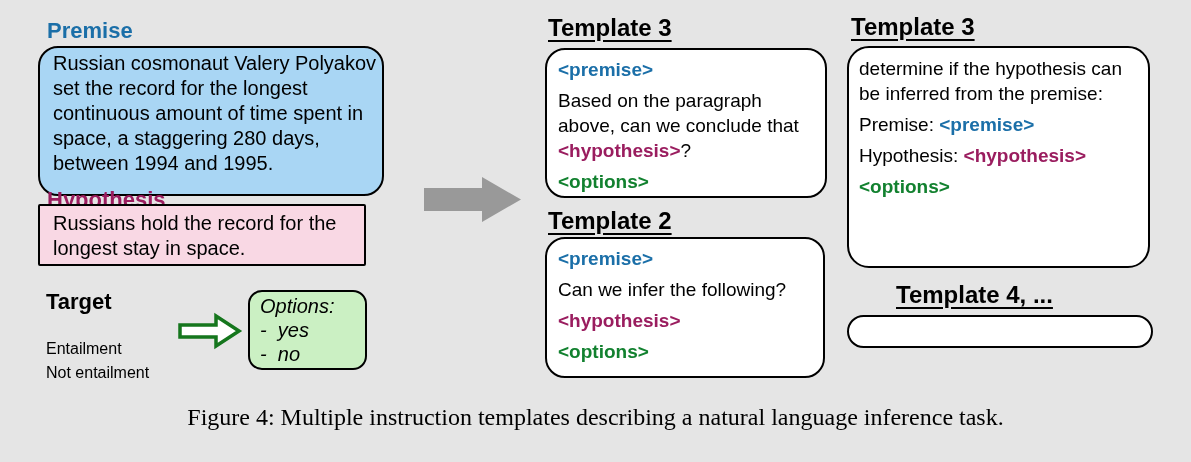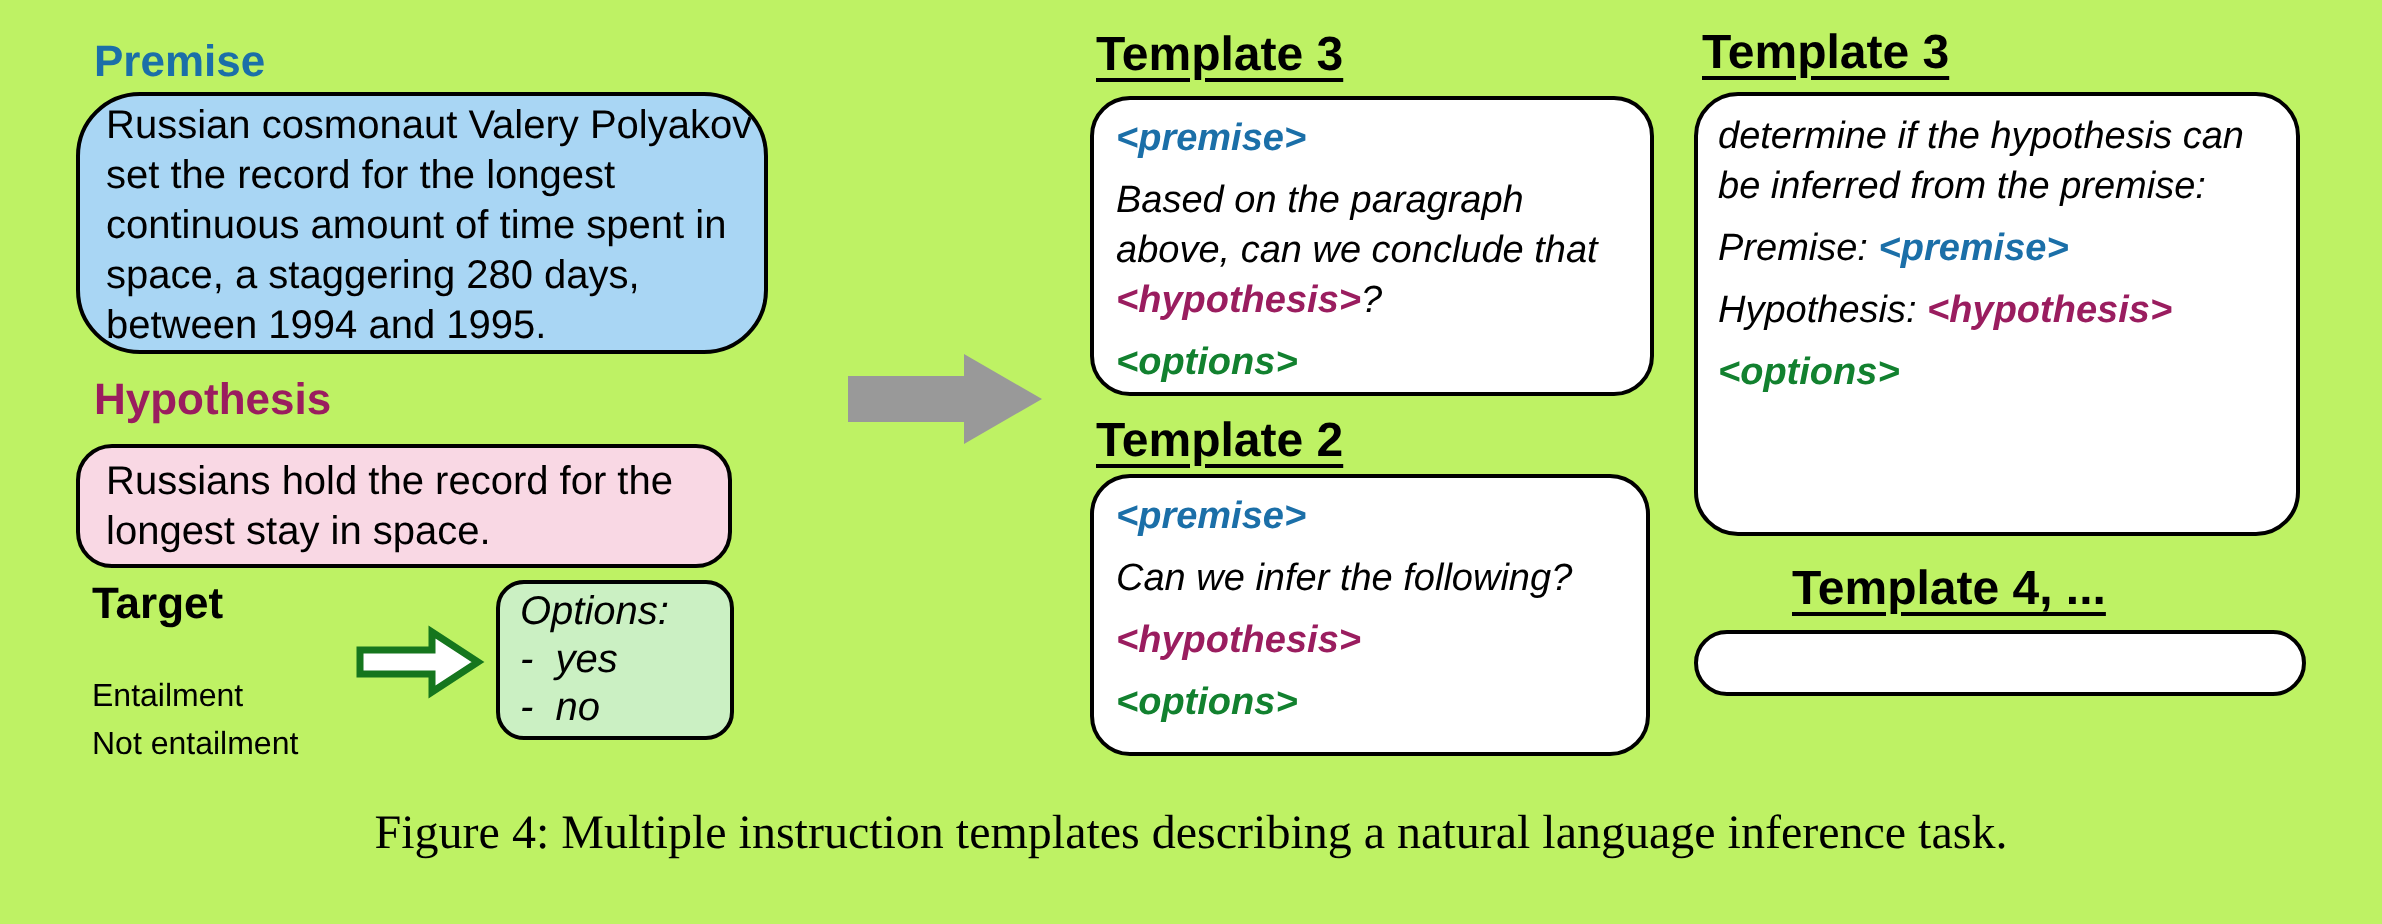--- a/index.html
+++ b/index.html
@@ -1,47 +1,47 @@
 <!DOCTYPE html>
 <html style="--premise-text: #1B6FA8; --hypothesis-text: #9A1D5F; --options-text: #12812F; --premise-fill: #A9D6F4; --hypothesis-fill: #F9D8E4; --options-fill: #CBF0C3; --arrow-gray: #999999; --arrow-green: #15761D;"><head>
 <meta charset="utf-8">
 <style>
   html,body{margin:0;padding:0;background:#fff;}
-  .figure{position:relative;width:1191px;height:462px;background:#bef264;
+  .figure{position:relative;width:1191px;height:462px;background:#e5e5e5;
           font-family:"Liberation Sans","DejaVu Sans",sans-serif;color:#000;overflow:hidden;}
 
   .label{position:absolute;font-weight:bold;font-size:22px;line-height:26px;}
   .premise-label{left:47px;top:18px;color:var(--premise-text);}
   .hypothesis-label{left:47px;top:187px;color:var(--hypothesis-text);}
   .target-label{left:46px;top:289px;color:#000;}
 
   .bubble{position:absolute;border:2.5px solid #000;box-sizing:border-box;background:#fff;overflow:hidden;}
   .bubble .line{line-height:25px;white-space:pre;font-size:20px;}
-  .premise-bubble{left:38px;top:46px;width:346px;height:131px;border-radius:32px;
+  .premise-bubble{left:38px;top:46px;width:346px;height:150px;border-radius:20px;
                   padding:3px 13px;background:var(--premise-fill);}
-  .hypothesis-bubble{left:38px;top:222px;width:328px;height:62px;border-radius:18px;
+  .hypothesis-bubble{left:38px;top:204px;width:328px;height:62px;border-radius:2px;
                      padding:5px 13px;background:var(--hypothesis-fill);}
   .options-bubble{left:248px;top:290px;width:119px;height:80px;border-radius:14px;
                   padding:2px 10px;background:var(--options-fill);font-style:italic;}
   .options-bubble .line{line-height:24px;}
 
   .target-list{position:absolute;left:46px;top:317px;font-size:16px;line-height:23.5px;margin-top:20px;}
 
   .arrow-green{position:absolute;left:177px;top:312px;}
   .arrow-gray{position:absolute;left:424px;top:177px;}
 
   .theading{position:absolute;font-size:24px;font-weight:bold;line-height:28px;
             text-decoration:underline;text-decoration-thickness:2px;text-underline-offset:4px;}
   .th1{left:548px;top:14px;}
   .th2{left:548px;top:207px;}
   .th3{left:851px;top:13px;}
   .th4{left:896px;top:281px;}
 
   .tbox{position:absolute;border:2px solid #000;box-sizing:border-box;background:#fff;
-        font-size:19px;overflow:hidden;font-style:italic;}
+        font-size:19px;overflow:hidden;}
   .tbox .line{line-height:25px;white-space:pre;}
   .tbox1{left:545px;top:48px;width:282px;height:150px;border-radius:20px;padding:7px 11px;}
   .tbox2{left:545px;top:237px;width:280px;height:141px;border-radius:20px;padding:7px 11px;}
   .tbox3{left:847px;top:46px;width:303px;height:222px;border-radius:22px;padding:8px 10px;}
   .tbox4{left:847px;top:315px;width:306px;height:33px;border-radius:17px;padding:0;}
 
   .para{margin:0 0 6px;}
   .para:last-child{margin-bottom:0;}
 
   .caption{position:absolute;left:0;right:0;top:402px;text-align:center;

